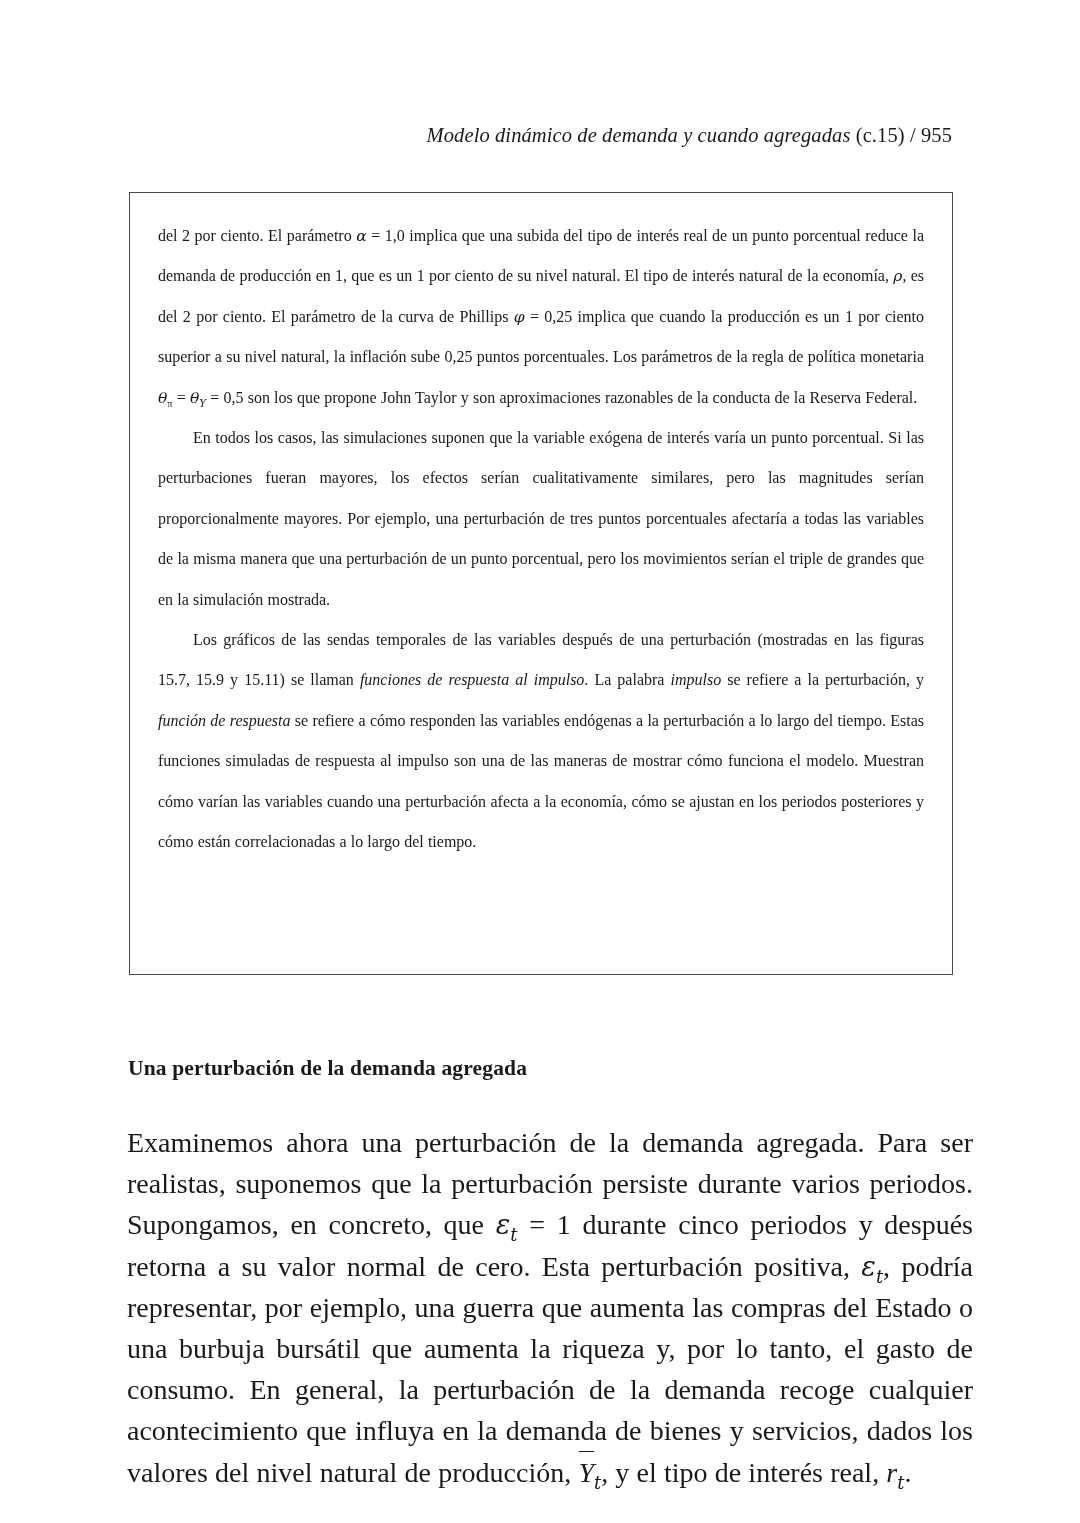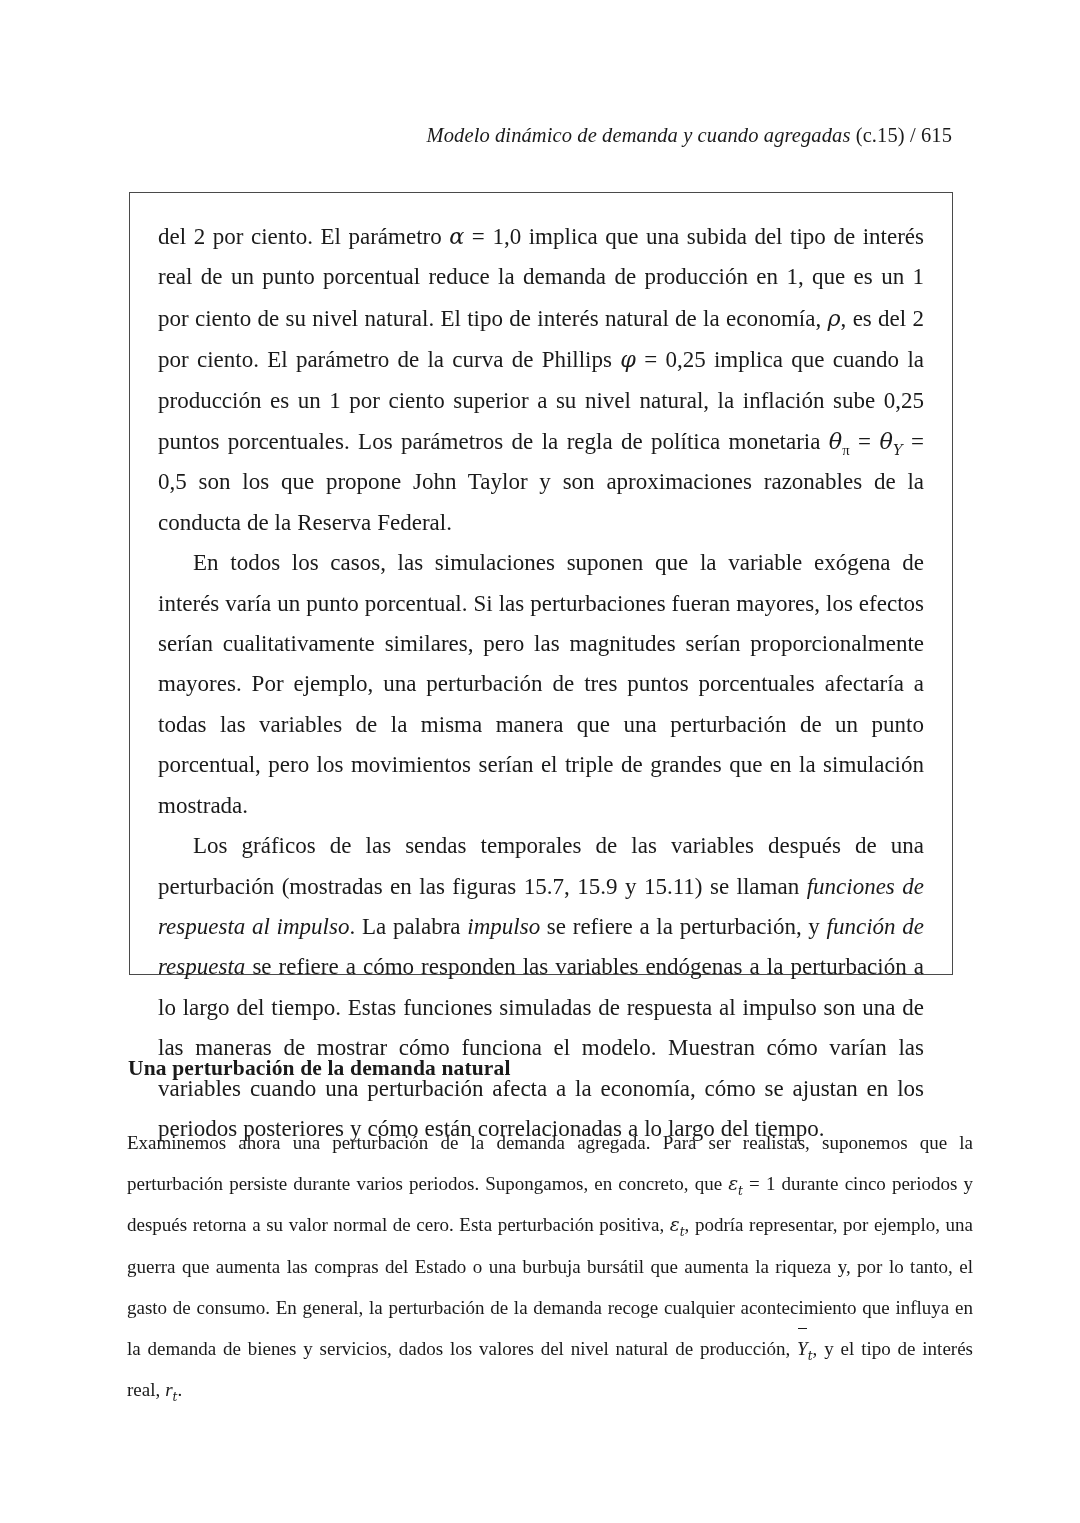--- a/index.html
+++ b/index.html
@@ -59,42 +59,42 @@
     text-align: justify;
     text-align-last: left;
     -webkit-hyphens: none;
     hyphens: none;
     word-spacing: 0.2px;
   }
   .para.indent {
     text-indent: 35px;
   }
   .box-inner .para {
-    font-size: 23px;
+    font-size: 16px;
     line-height: 40.4px;
   }
 
   
   .subhead {
     position: absolute;
     left: 128px;
     top: 1056px;
     font-size: 21.5px;
     font-weight: bold;
     letter-spacing: 0.15px;
     white-space: nowrap;
   }
   .body-para {
     position: absolute;
     left: 127px;
     top: 1122px;
     width: 846px;
   }
   .body-para .para {
-    font-size: 19px;
+    font-size: 28px;
     line-height: 41.2px;
   }
 
   
   .mi {
     font-style: italic;
   }
   .greek {
     font-family: "DejaVu Serif", "Liberation Serif", serif;
     font-style: italic;
@@ -126,32 +126,32 @@
     height: 1.4px;
     background: #1a1a1a;
   }
   .nb { white-space: nowrap; }
 </style>
 </head>
 <body>
 
 <div class="running-head">
   <span>Modelo dinámico de demanda y cuando agregadas</span>
-  <span class="folio">(c.15) / 615</span>
+  <span class="folio">(c.15) / 955</span>
 </div>
 
 <div class="box">
   <div class="box-inner">
 
     <p class="para"><span>del 2 por ciento. El parámetro </span><span class="greek">α</span><span> = 1,0 implica que una subida del tipo de interés real de un punto porcentual reduce la demanda de producción en 1, que es un 1 por ciento de su nivel natural. El tipo de interés natural de la economía, </span><span class="greek">ρ</span><span>, es del 2 por ciento. El parámetro de la curva de Phillips </span><span class="greek">φ</span><span> = 0,25 implica que cuando la producción es un 1 por ciento superior a su nivel natural, la inflación sube 0,25 puntos porcentuales. Los parámetros de la regla de política monetaria </span><span class="nb"><span class="greek">θ</span><sub class="msub-up">π</sub><span> = </span><span class="greek">θ</span><sub class="msub">Y</sub></span><span> = 0,5 son los que propone John Taylor y son aproximaciones razonables de la conducta de la Reserva Federal.</span></p>
 
     <p class="para indent">En todos los casos, las simulaciones suponen que la variable exógena de interés varía un punto porcentual. Si las perturbaciones fueran mayores, los efectos serían cualitativamente similares, pero las magnitudes serían proporcionalmente mayores. Por ejemplo, una perturbación de tres puntos porcentuales afectaría a todas las variables de la misma manera que una perturbación de un punto porcentual, pero los movimientos serían el triple de grandes que en la simulación mostrada.</p>
 
     <p class="para indent"><span>Los gráficos de las sendas temporales de las variables después de una perturbación (mostradas en las figuras 15.7, 15.9 y 15.11) se llaman </span><span class="mi">funciones de respuesta al impulso</span><span>. La palabra </span><span class="mi">impulso</span><span> se refiere a la perturbación, y </span><span class="mi">función de respuesta</span><span> se refiere a cómo responden las variables endógenas a la perturbación a lo largo del tiempo. Estas funciones simuladas de respuesta al impulso son una de las maneras de mostrar cómo funciona el modelo. Muestran cómo varían las variables cuando una perturbación afecta a la economía, cómo se ajustan en los periodos posteriores y cómo están correlacionadas a lo largo del tiempo.</span></p>
 
   </div>
 </div>
 
-<div class="subhead">Una perturbación de la demanda natural</div>
+<div class="subhead">Una perturbación de la demanda agregada</div>
 
 <div class="body-para">
   <p class="para"><span>Examinemos ahora una perturbación de la demanda agregada. Para ser realistas, suponemos que la perturbación persiste durante varios periodos. Supongamos, en concreto, que </span><span class="nb"><span class="greek">ε</span><sub class="msub">t</sub></span><span> = 1 durante cinco periodos y después retorna a su valor normal de cero. Esta perturbación positiva, </span><span class="nb"><span class="greek">ε</span><sub class="msub">t</sub></span><span>, podría representar, por ejemplo, una guerra que aumenta las compras del Estado o una burbuja bursátil que aumenta la riqueza y, por lo tanto, el gasto de consumo. En general, la perturbación de la demanda recoge cualquier acontecimiento que influya en la demanda de bienes y servicios, dados los valores del nivel natural de producción, </span><span class="nb"><span class="overbar"><span class="bar"></span><span>Y</span></span><sub class="msub">t</sub></span><span>, y el tipo de interés real, </span><span class="nb"><span class="mi">r</span><sub class="msub">t</sub></span><span>.</span></p>
 </div>
 
 </body></html>

